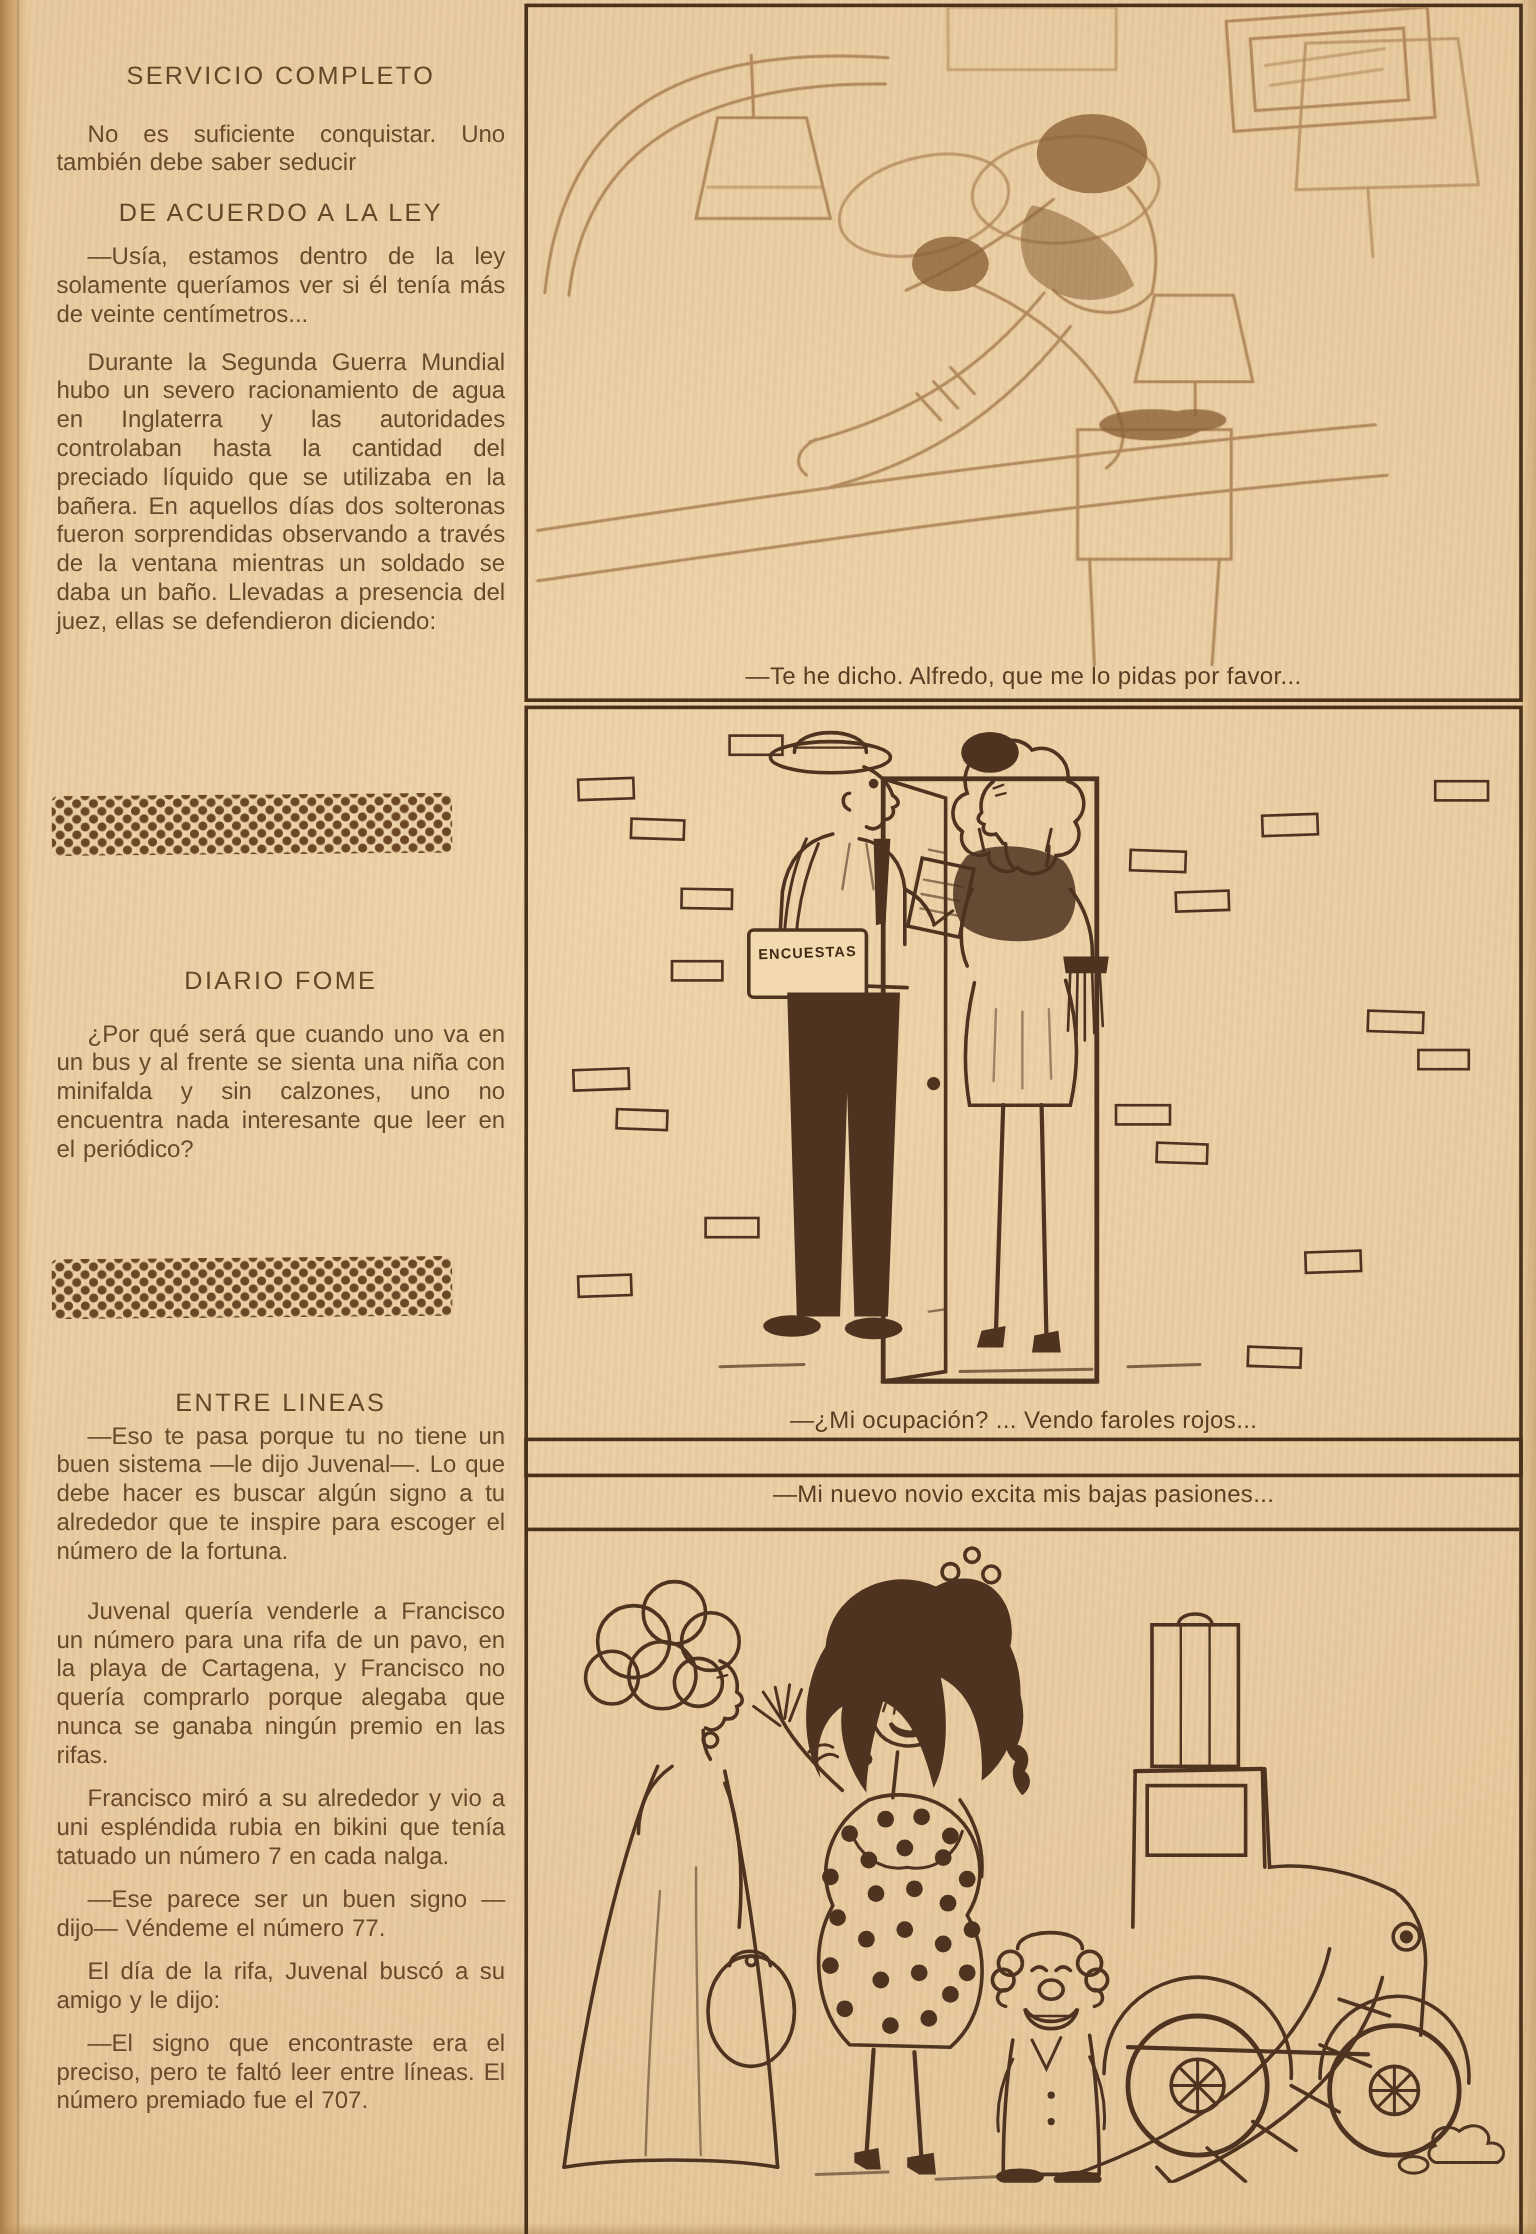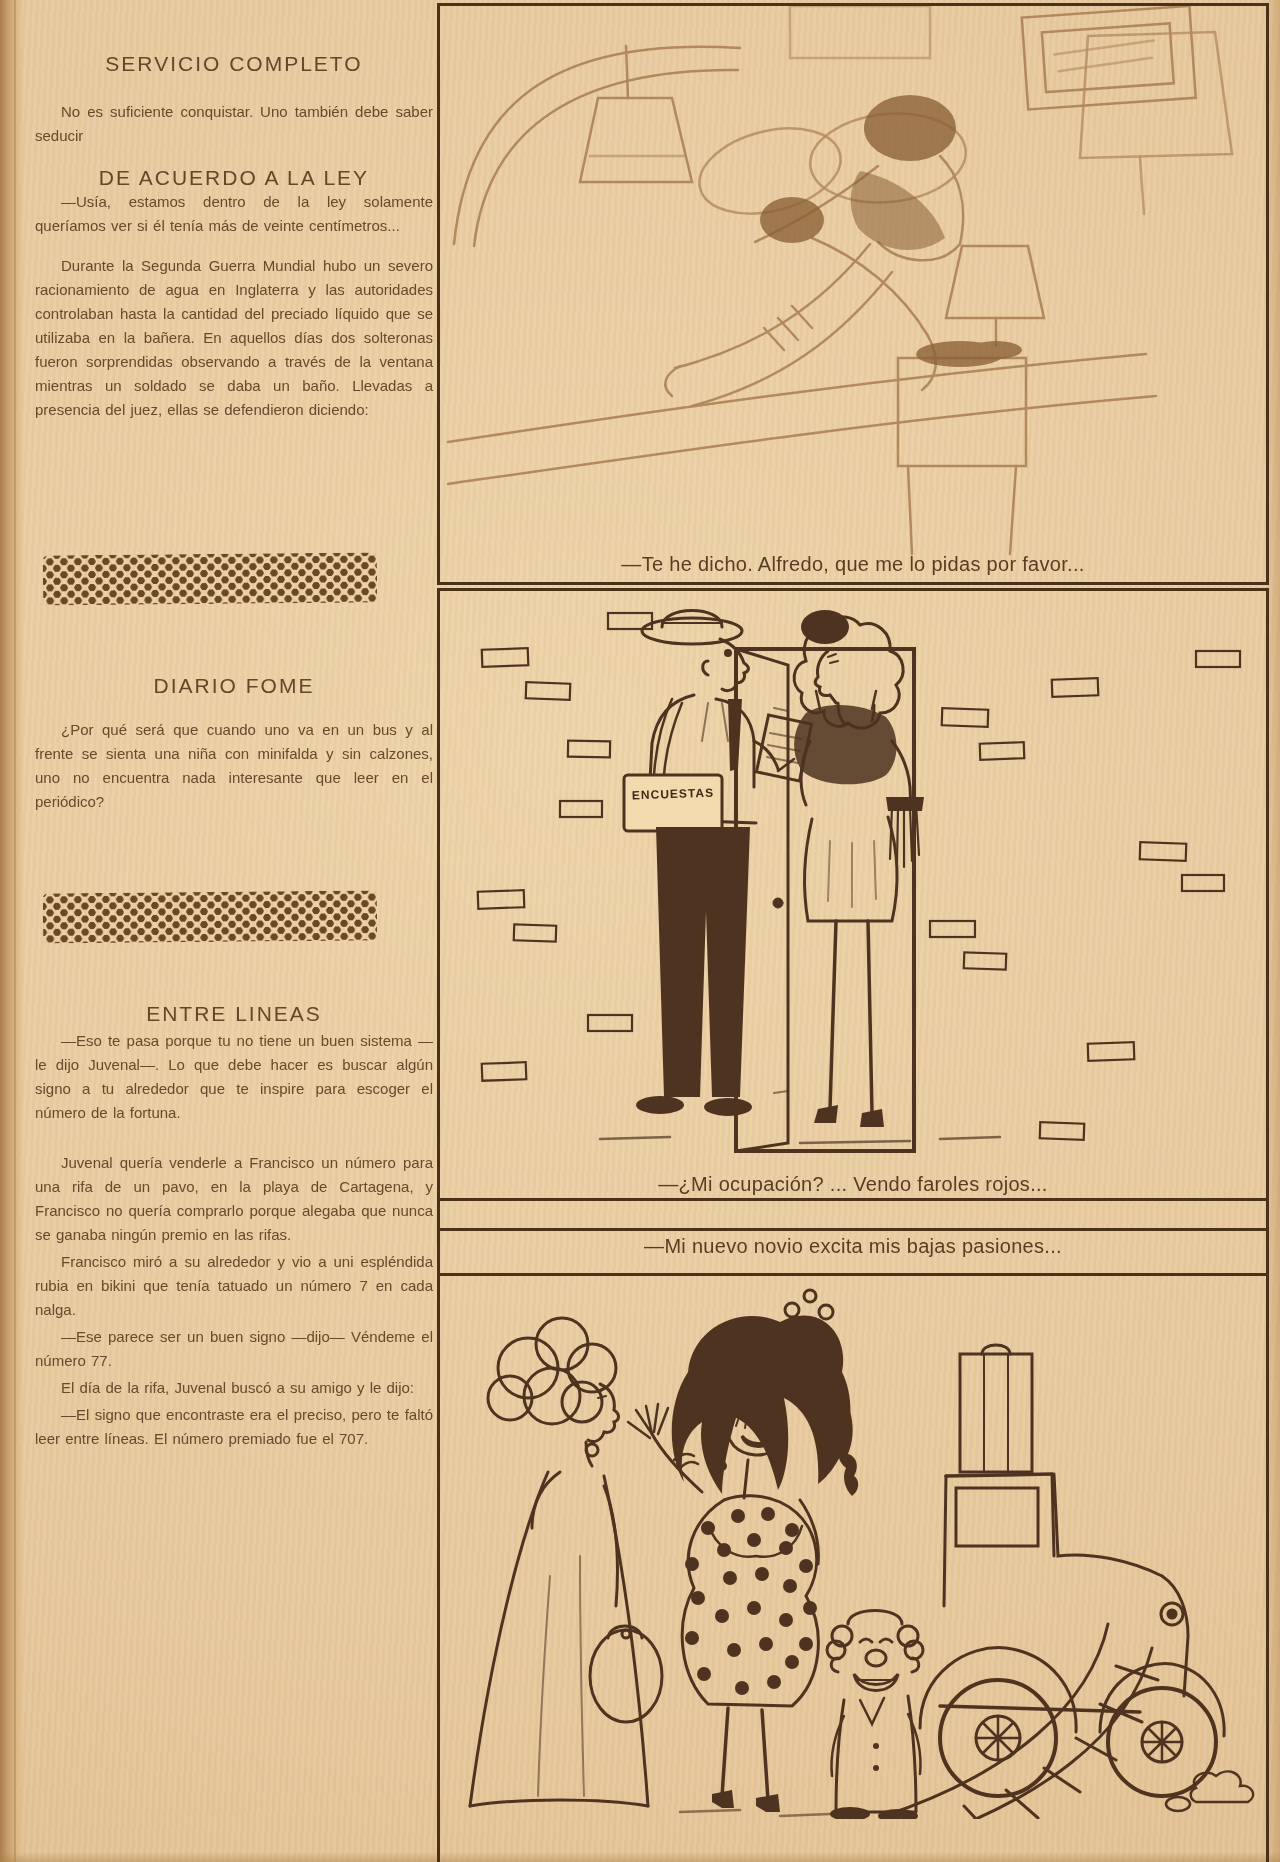--- a/index.html
+++ b/index.html
@@ -13,33 +13,33 @@
     background:linear-gradient(90deg,#a97e4c 0%,#c79c66 30%,#dcb988 70%,rgba(222,190,140,0) 100%);}
   .binding::after{content:"";position:absolute;left:14px;top:0;width:2px;height:100%;background:rgba(140,95,50,.30);}
   .edge-r{position:absolute;right:0;top:0;width:16px;height:100%;
     background:linear-gradient(270deg,rgba(190,147,92,.55),rgba(190,147,92,0));}
   .edge-b{position:absolute;left:0;bottom:0;width:100%;height:10px;
     background:linear-gradient(0deg,rgba(170,128,75,.45),rgba(170,128,75,0));}
 
   
   .left-col{position:absolute;left:35px;top:0;width:398px;}
   .lc-h{font-size:21px;font-weight:400;letter-spacing:2px;text-align:center;margin:0;color:#644628;}
-  .left-col p{font-size:15px;line-height:24px;text-align:justify;text-indent:26px;
-    margin:0;word-spacing:1px;color:#68492b;}
+  .left-col p{font-size:20px;line-height:24px;text-align:justify;text-indent:26px;
+    margin:12px;word-spacing:1px;color:#68492b;}
   #h-servicio{margin-top:52px;}
   #p-servicio{margin-top:24px;}
   #h-acuerdo{margin-top:18px;}
   #p-acuerdo1{margin-top:16px;}
   .dots{width:334px;height:50px;margin-left:8px;transform:rotate(-0.5deg);border-radius:5px;
     background-image:
       radial-gradient(circle,#6a4826 3.4px,rgba(106,72,38,0) 4px),
       radial-gradient(circle,#6a4826 3.4px,rgba(106,72,38,0) 4px);
     background-size:14px 13px;background-position:0 0,7px 6.5px;}
   #dots-1{margin-top:132px;}
-  #h-diario{margin-top:70px;}
+  #h-diario{margin-top:94px;}
   #p-diario{margin-top:20px;}
   #dots-2{margin-top:78px;}
   #h-entre{margin-top:60px;}
   #p-entre1{margin-top:26px;}
   #p-entre2,#p-entre3,#p-entre4,#p-entre5,#p-entre6{margin-top:3px;}
 
   
   .panel{position:absolute;left:437px;width:832px;border:3px solid #4a3119;box-sizing:border-box;}
   .panel1{top:3px;height:582px;}
   .panel2{top:588px;height:643px;}

